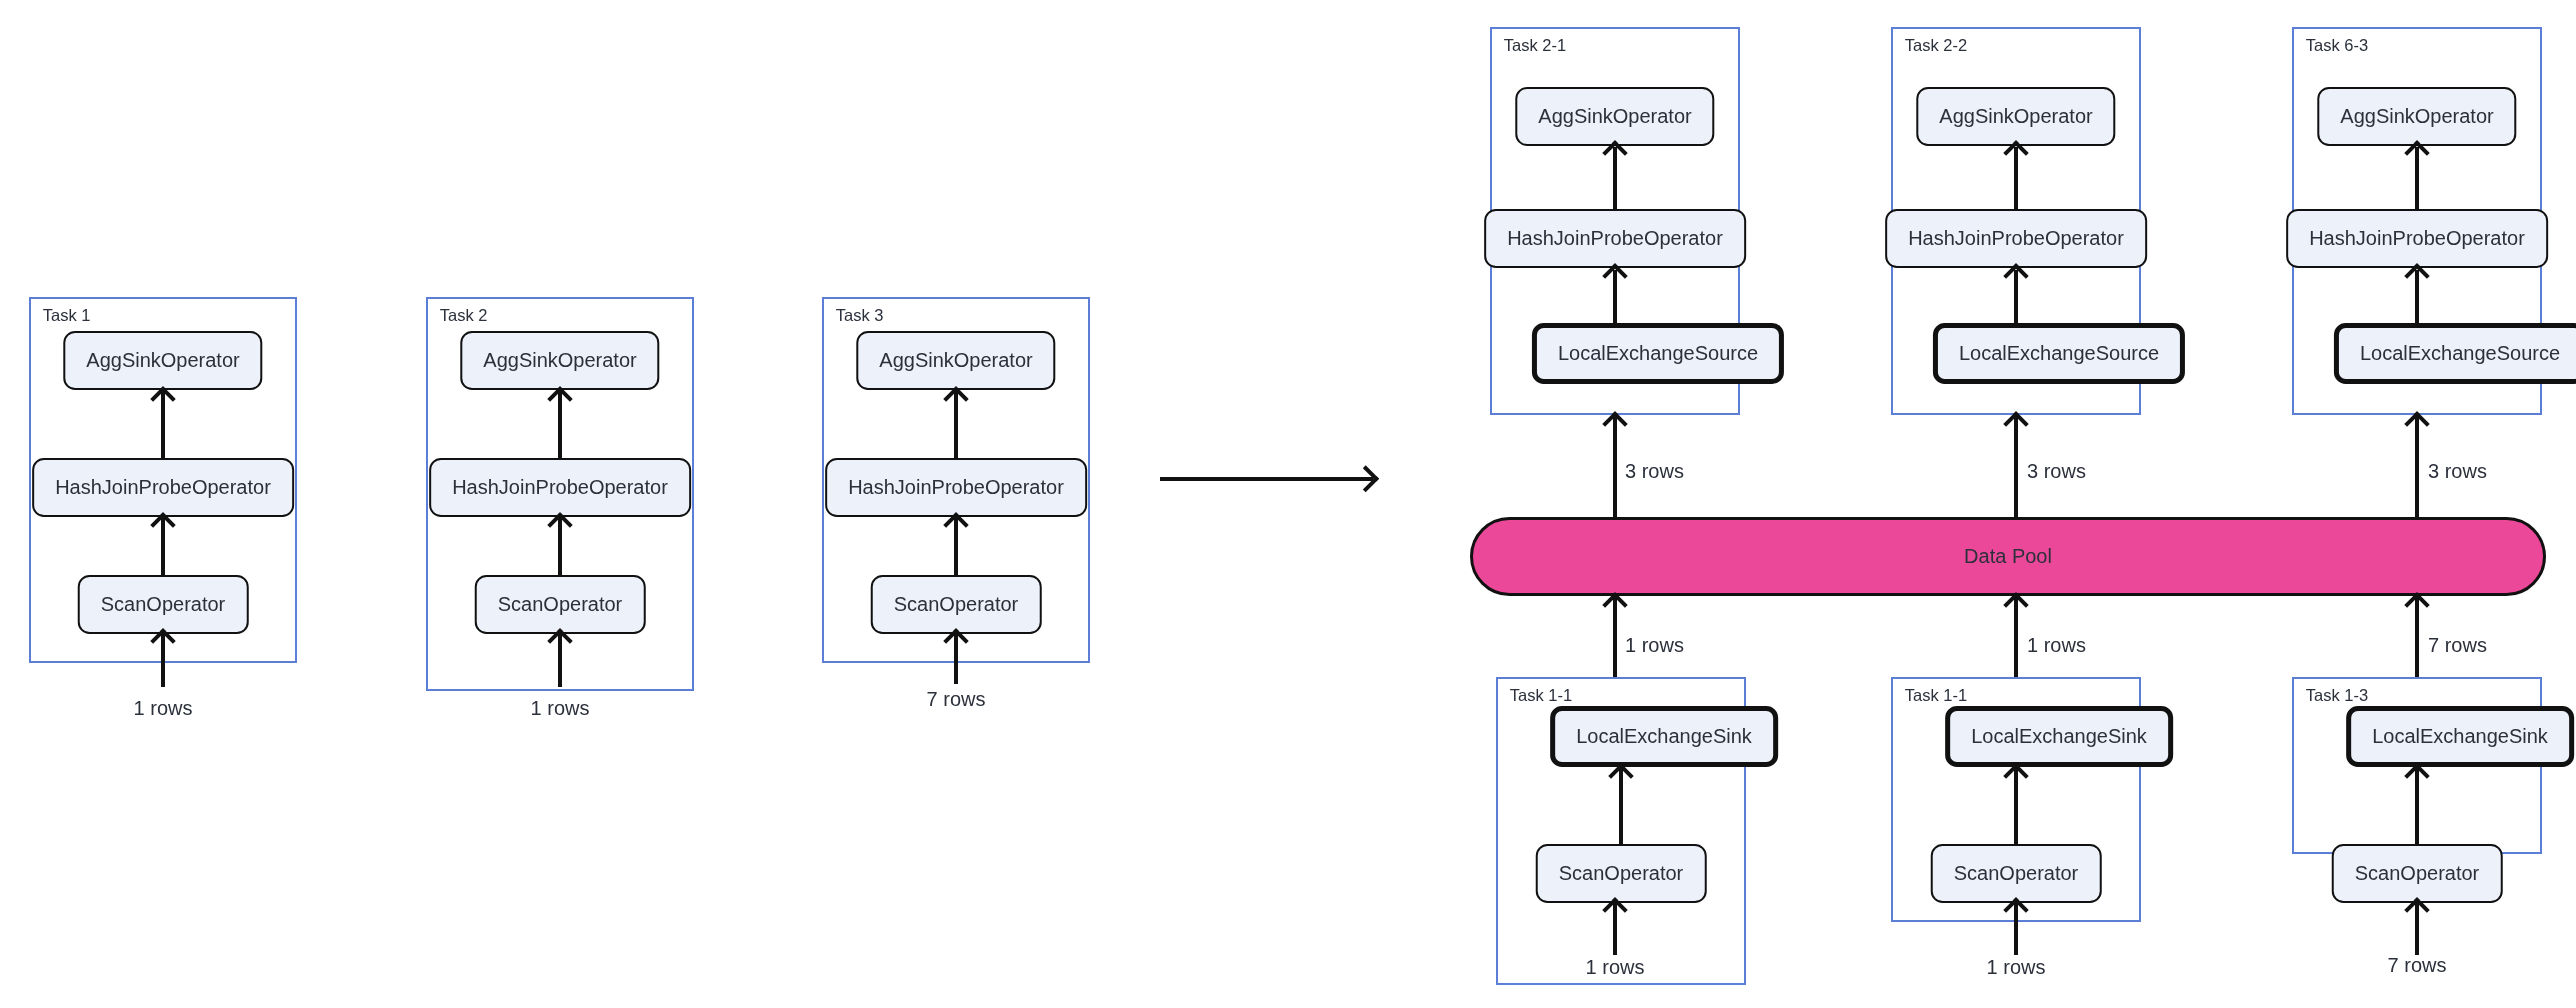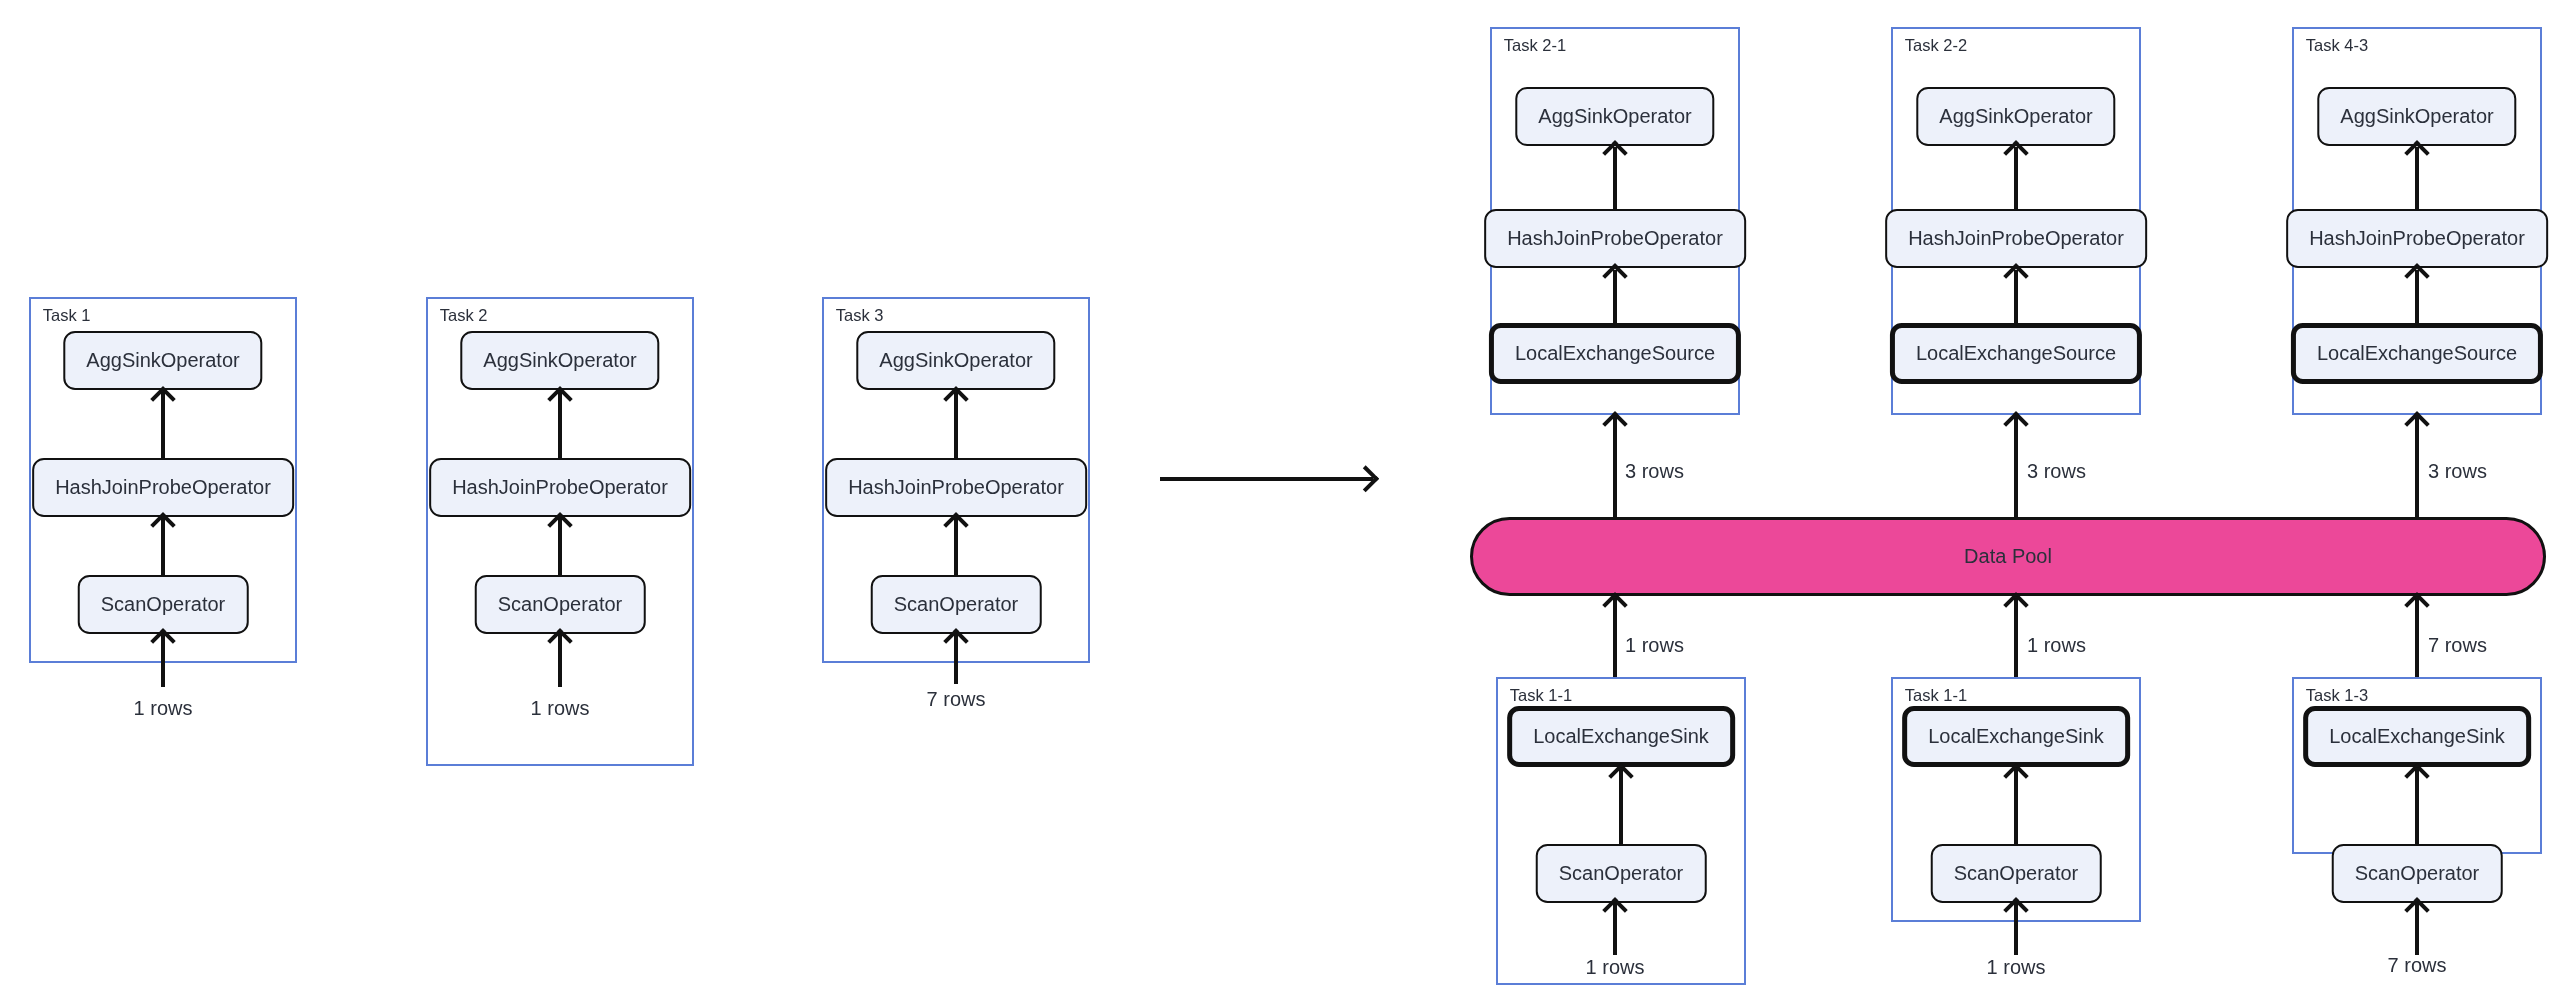--- a/index.html
+++ b/index.html
@@ -12,21 +12,21 @@
   }
   .task-title{
     position:absolute;left:11.8px;top:7px;font-size:16.5px;color:#2b303b;white-space:nowrap;
   }
   .op{
     position:absolute;left:50%;transform:translateX(-50%);
     height:59px;box-sizing:border-box;display:flex;align-items:center;justify-content:center;
     padding:0 21px;background:#edf1fa;border:2.9px solid #111111;border-radius:11.8px;
     font-size:20px;white-space:nowrap;color:#2b303b;z-index:3;
   }
-  .op.thick{border-width:5.9px;height:61px;}
+  .op.thick{border-width:5.9px;height:61px;margin-left:43px;}
   .varrow{position:absolute;width:3.5px;margin-left:-1.8px;background:#111111;z-index:5;}
   .varrow:before{
     content:"";position:absolute;top:-2.4px;left:50%;width:14px;height:14px;
     border-top:4.1px solid #111111;border-left:4.1px solid #111111;
     transform:translateX(-50%) rotate(45deg);
   }
   .harrow{position:absolute;height:3.5px;background:#111111;z-index:5;}
   .harrow:before{
     content:"";position:absolute;top:50%;right:-2.4px;width:15.3px;height:15.3px;
     border-top:4.1px solid #111111;border-right:4.1px solid #111111;
@@ -51,21 +51,21 @@
     <div class="task-title">Task 1</div>
     <div class="op" style="top:32px">AggSinkOperator</div>
     <div class="varrow" style="left:50%;top:93px;height:66px"></div>
     <div class="op" style="top:159px">HashJoinProbeOperator</div>
     <div class="varrow" style="left:50%;top:219px;height:57px"></div>
     <div class="op" style="top:276px">ScanOperator</div>
   </div>
   <div class="varrow" style="left:163px;top:634px;height:53px"></div>
   <div class="elabel center" style="left:163px;top:697px">1 rows</div>
 
-  <div class="task" style="left:426px;top:297px;width:268px;height:469px">
+  <div class="task" style="left:426px;top:297px;width:268px;height:394px">
     <div class="task-title">Task 2</div>
     <div class="op" style="top:32px">AggSinkOperator</div>
     <div class="varrow" style="left:50%;top:93px;height:66px"></div>
     <div class="op" style="top:159px">HashJoinProbeOperator</div>
     <div class="varrow" style="left:50%;top:219px;height:57px"></div>
     <div class="op" style="top:276px">ScanOperator</div>
   </div>
   <div class="varrow" style="left:560px;top:634px;height:53px"></div>
   <div class="elabel center" style="left:560px;top:697px">1 rows</div>
 
@@ -98,21 +98,21 @@
     <div class="op" style="top:58px">AggSinkOperator</div>
     <div class="varrow" style="left:50%;top:118px;height:62px"></div>
     <div class="op" style="top:180px">HashJoinProbeOperator</div>
     <div class="varrow" style="left:50%;top:241px;height:53px"></div>
     <div class="op thick" style="top:294px">LocalExchangeSource</div>
   </div>
   <div class="varrow" style="left:2016px;top:417px;height:100px"></div>
   <div class="elabel" style="left:2027px;top:460px">3 rows</div>
 
   <div class="task" style="left:2292px;top:26.5px;width:250px;height:388px">
-    <div class="task-title">Task 4-3</div>
+    <div class="task-title">Task 6-3</div>
     <div class="op" style="top:58px">AggSinkOperator</div>
     <div class="varrow" style="left:50%;top:118px;height:62px"></div>
     <div class="op" style="top:180px">HashJoinProbeOperator</div>
     <div class="varrow" style="left:50%;top:241px;height:53px"></div>
     <div class="op thick" style="top:294px">LocalExchangeSource</div>
   </div>
   <div class="varrow" style="left:2417px;top:417px;height:100px"></div>
   <div class="elabel" style="left:2428px;top:460px">3 rows</div>
 
   <div class="pool" style="left:1470px;top:517px;width:1076px;height:79px">

